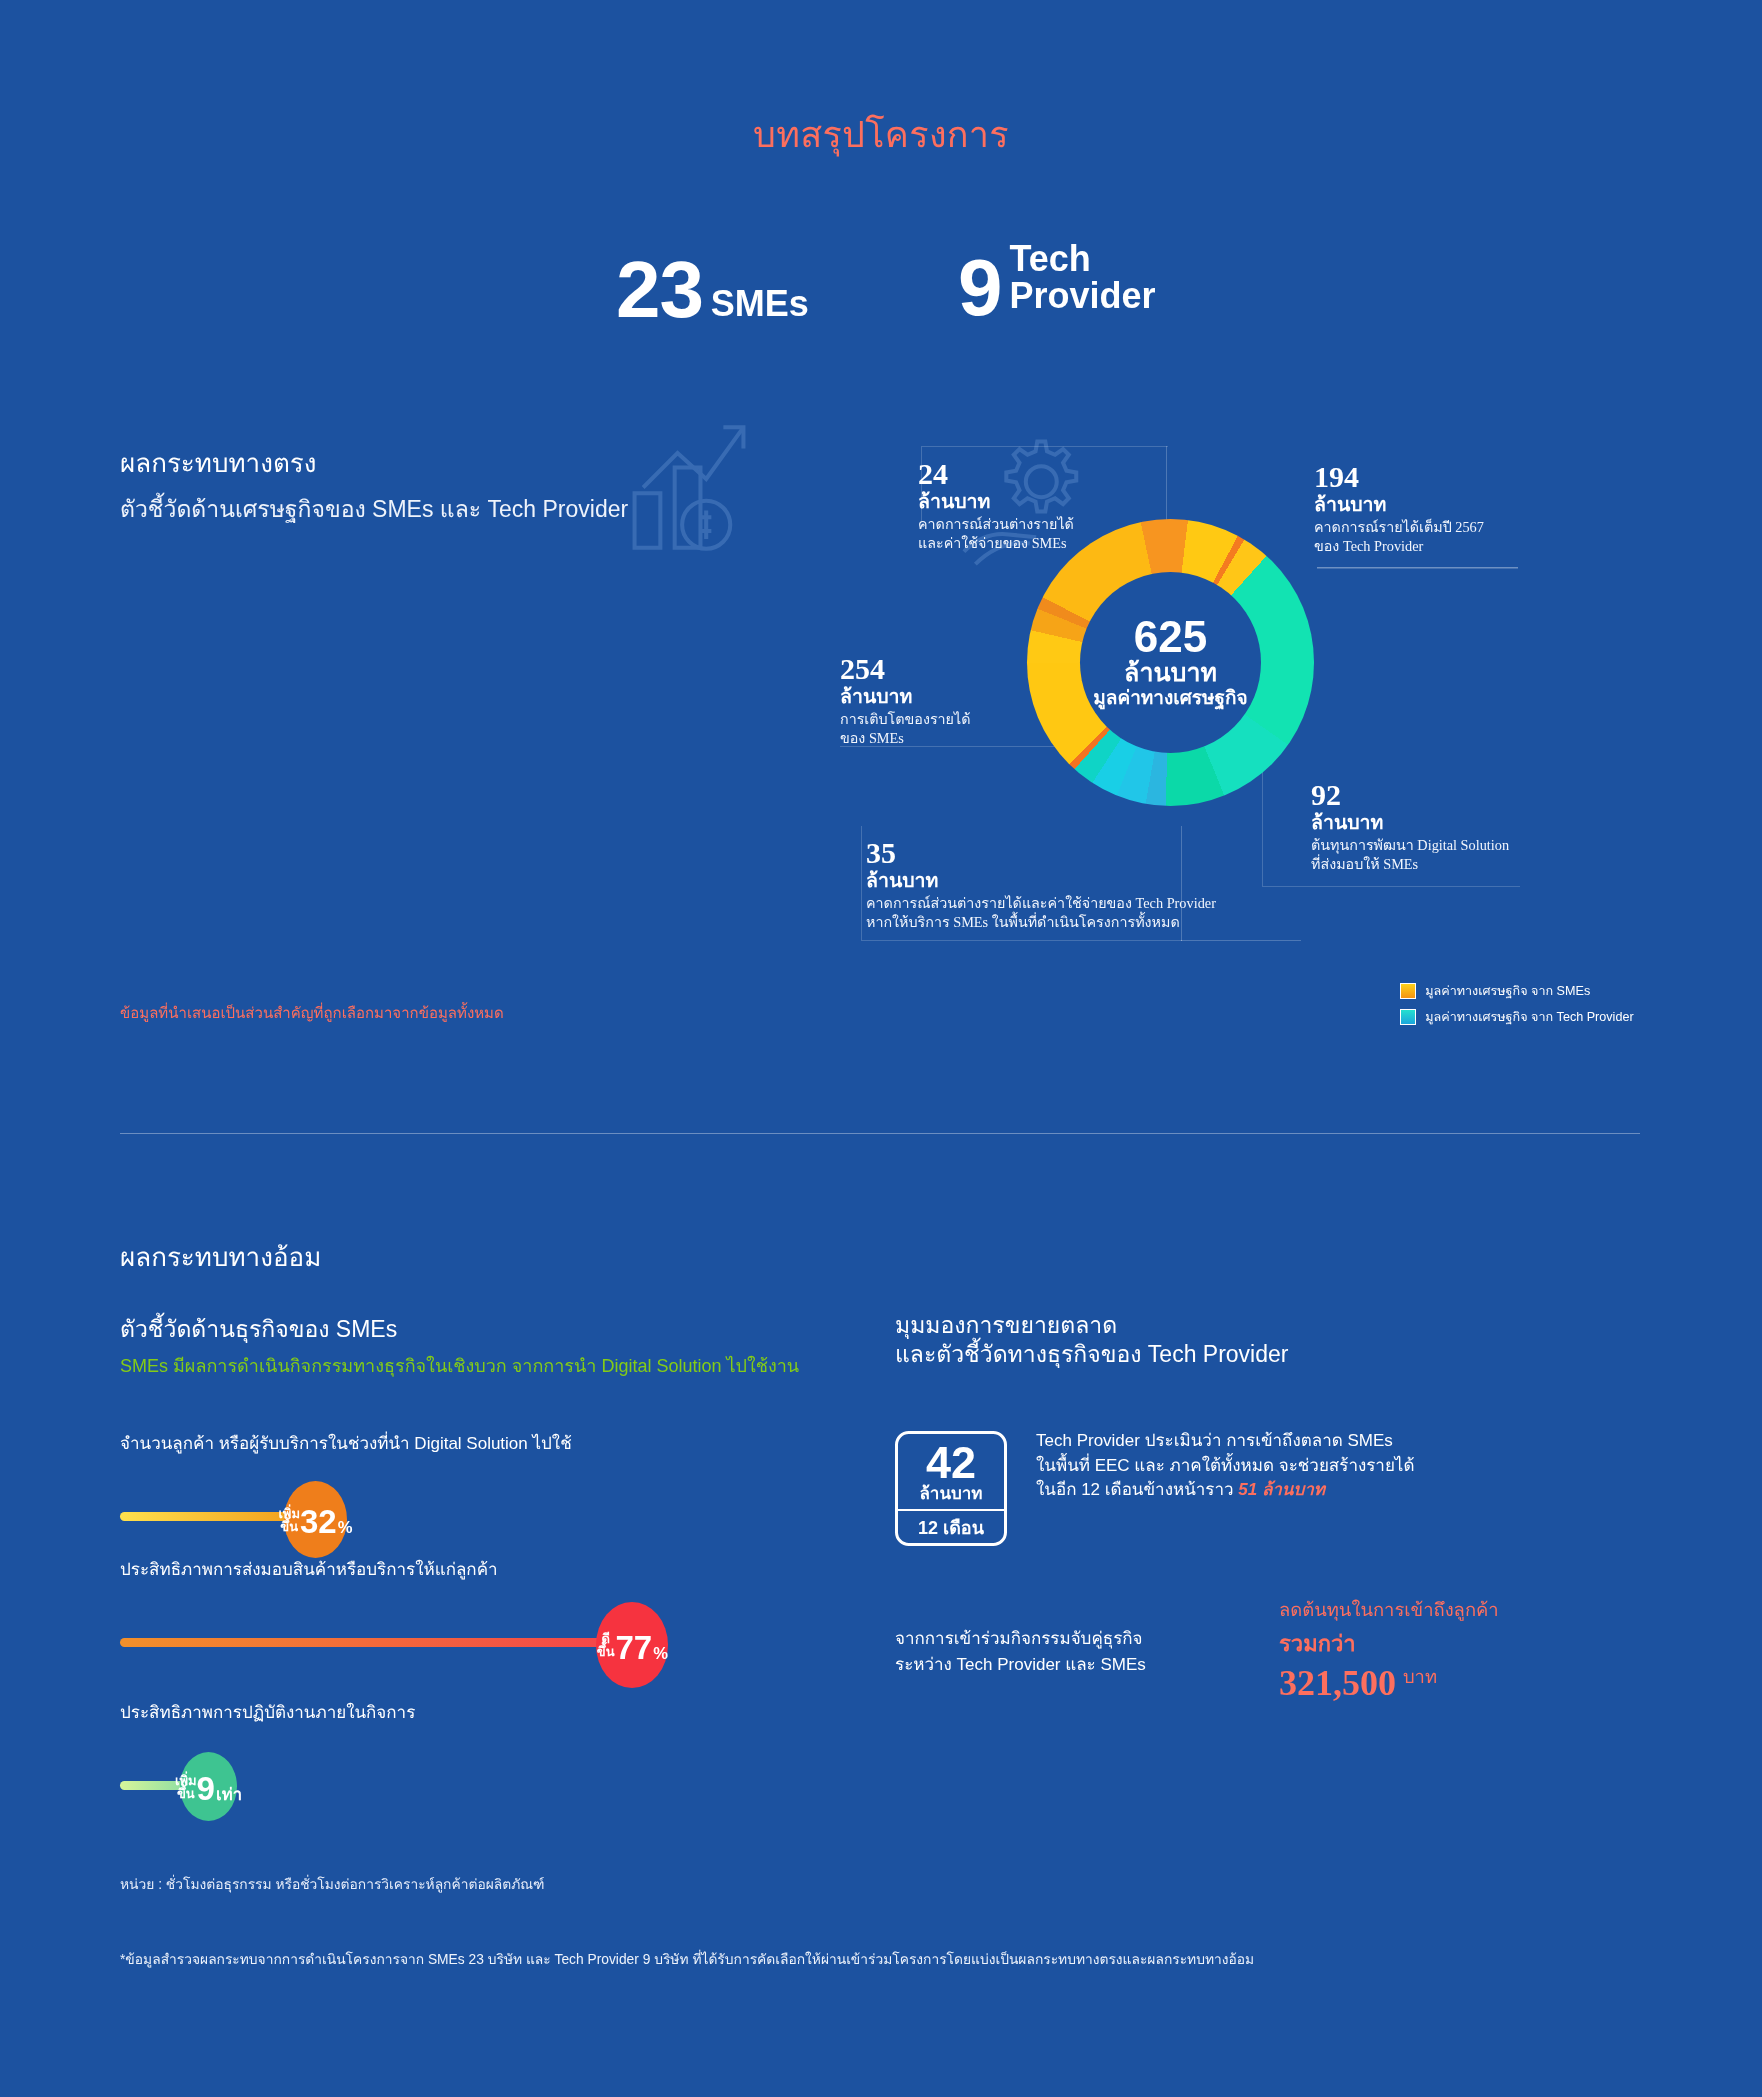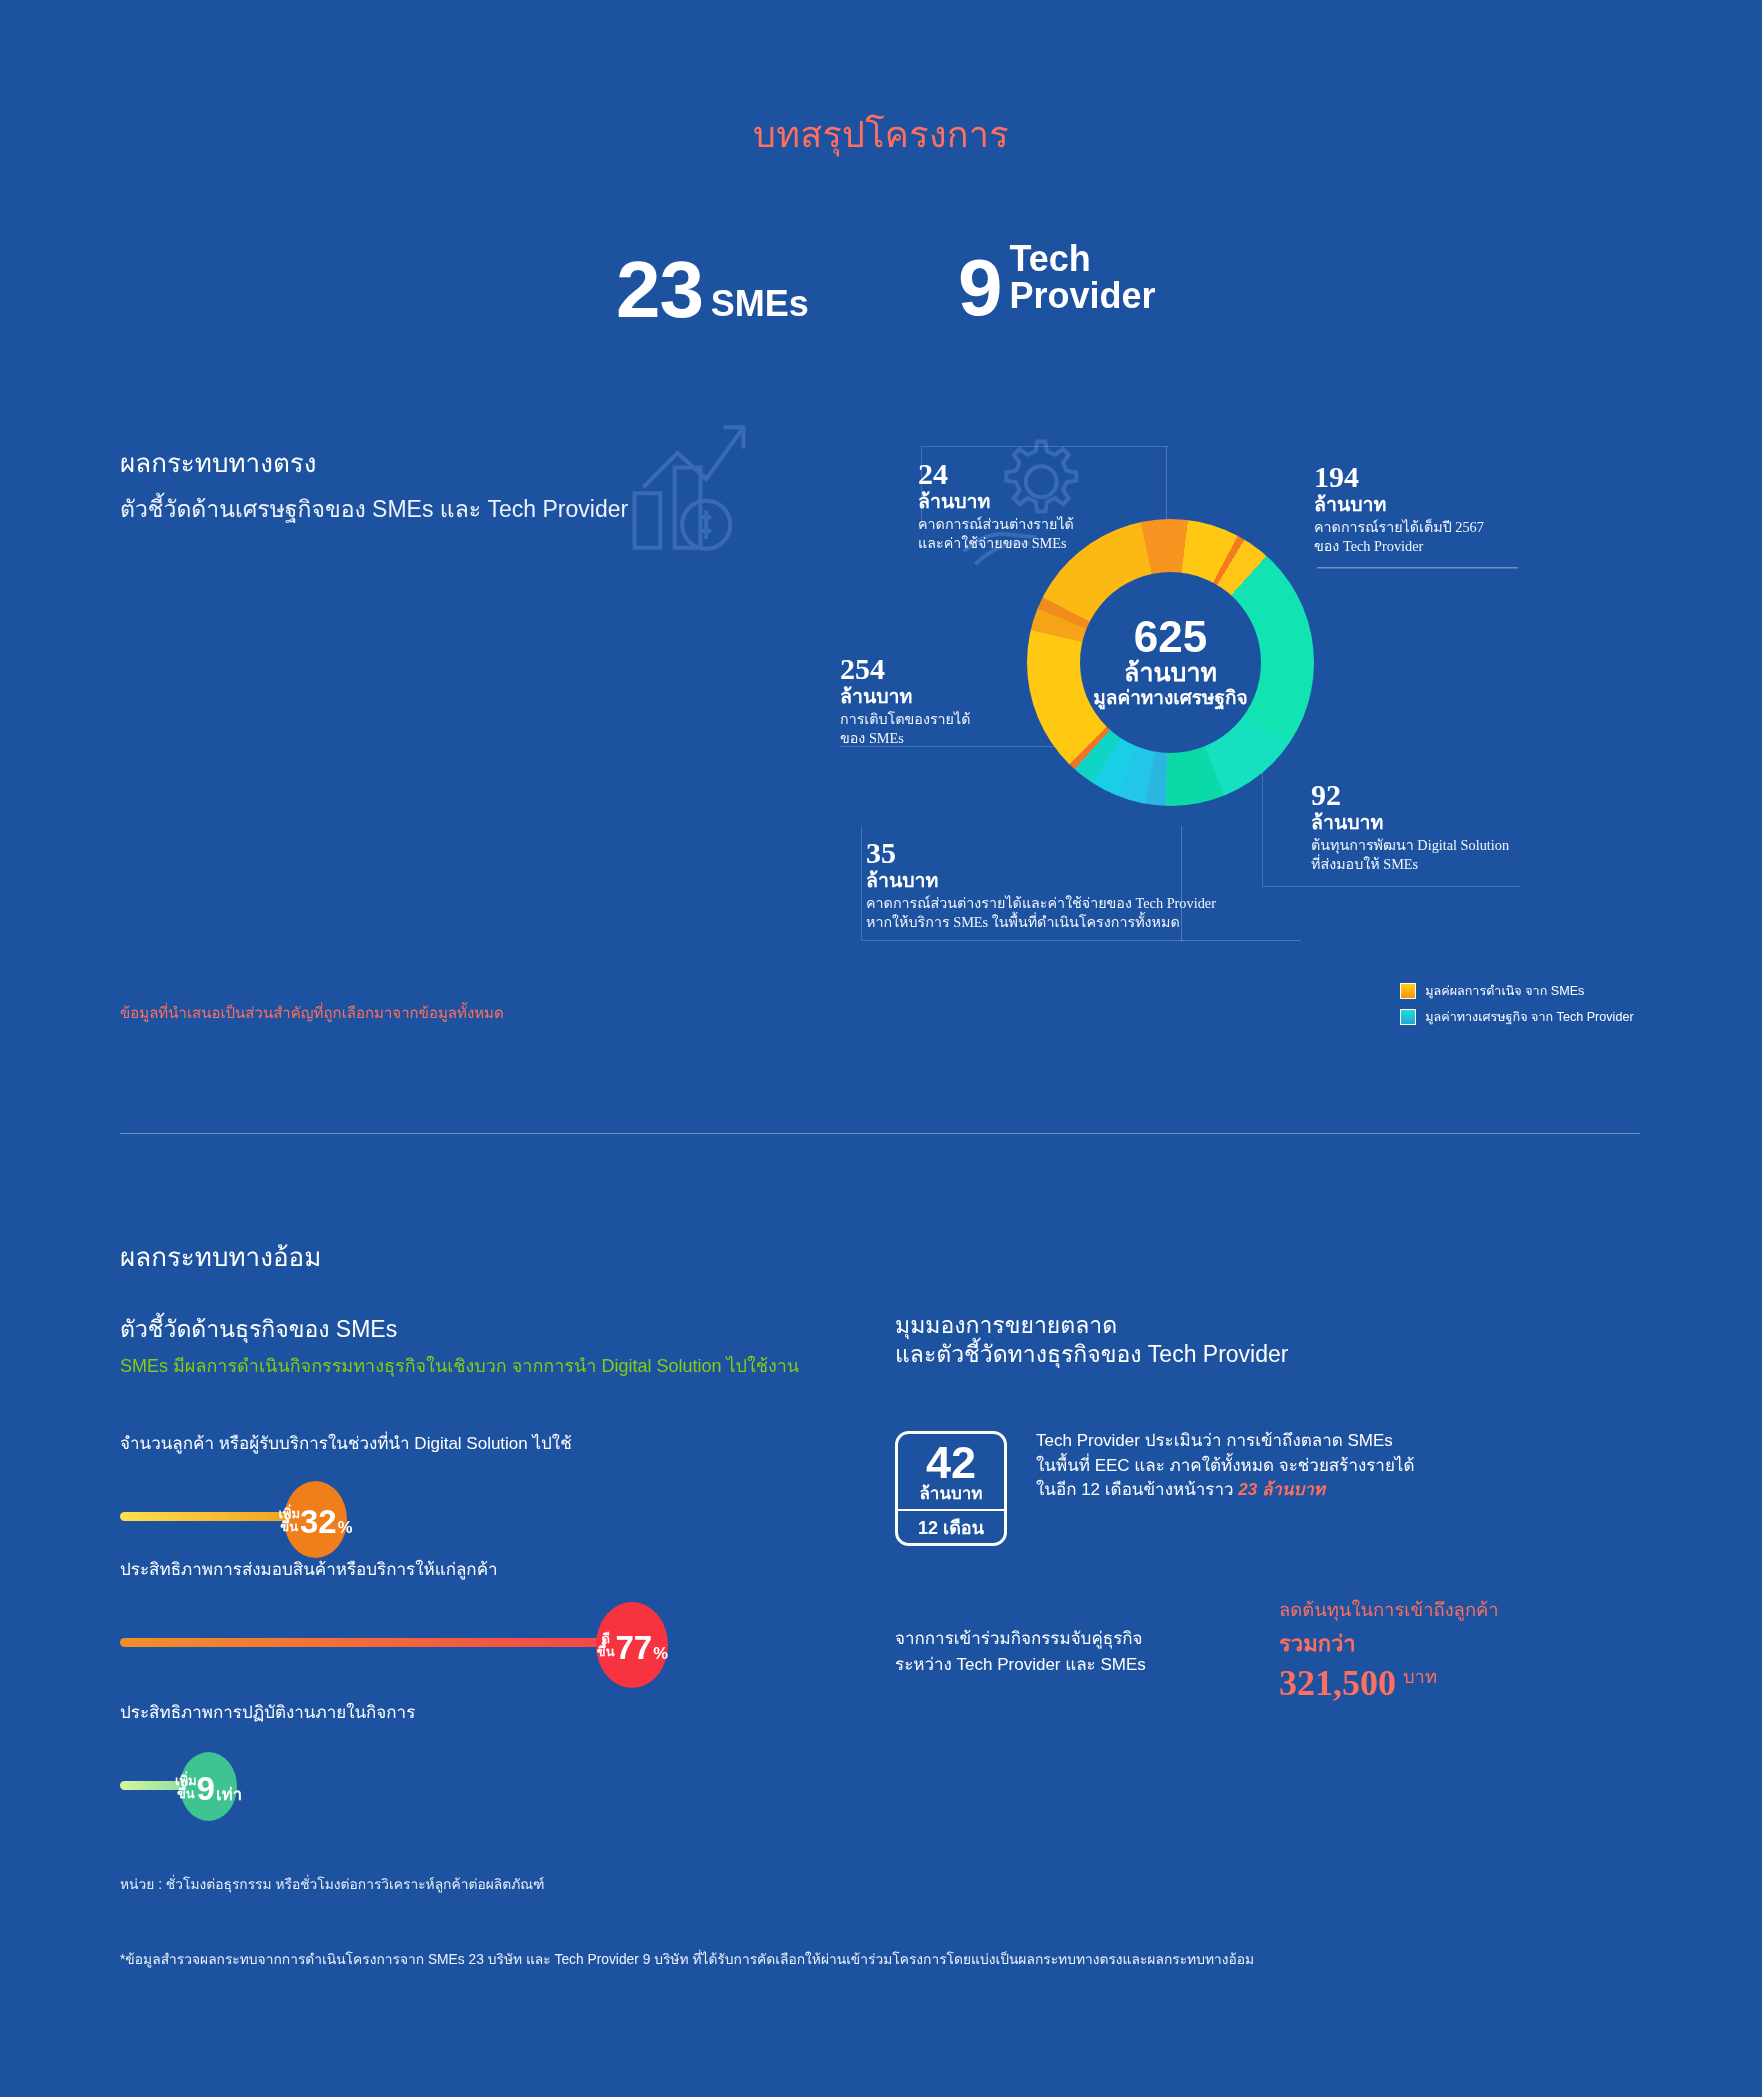--- a/index.html
+++ b/index.html
@@ -318,21 +318,21 @@
   <div class="unit">ล้านบาท</div>
   <div class="desc">
     <span>คาดการณ์ส่วนต่างรายได้และค่าใช้จ่ายของ Tech Provider</span><br>
     <span>หากให้บริการ SMEs ในพื้นที่ดำเนินโครงการทั้งหมด</span>
   </div>
 </div>
 
 <div id="legend">
   <div class="lg-row">
     <span class="lg-sw smes"></span>
-    <span class="lg-tx">มูลค่ผลการดำเนิจ จาก SMEs</span>
+    <span class="lg-tx">มูลค่าทางเศรษฐกิจ จาก SMEs</span>
   </div>
   <div class="lg-row">
     <span class="lg-sw tp"></span>
     <span class="lg-tx">มูลค่าทางเศรษฐกิจ จาก Tech Provider</span>
   </div>
 </div>
 
 <div id="note-1">ข้อมูลที่นำเสนอเป็นส่วนสำคัญที่ถูกเลือกมาจากข้อมูลทั้งหมด</div>
 <div id="divider"></div>
 
@@ -394,21 +394,21 @@
     <div class="n42">42</div>
     <div class="u42">ล้านบาท</div>
   </div>
   <div class="div42"></div>
   <div class="bot">12 เดือน</div>
 </div>
 
 <div id="tp-para">
   <span>Tech Provider ประเมินว่า การเข้าถึงตลาด SMEs</span><br>
   <span>ในพื้นที่ EEC และ ภาคใต้ทั้งหมด จะช่วยสร้างรายได้</span><br>
-  <span>ในอีก 12 เดือนข้างหน้าราว </span><span class="hl">23 ล้านบาท</span>
+  <span>ในอีก 12 เดือนข้างหน้าราว </span><span class="hl">51 ล้านบาท</span>
 </div>
 
 <div id="pair-text">
   <span>จากการเข้าร่วมกิจกรรมจับคู่ธุรกิจ</span><br>
   <span>ระหว่าง Tech Provider และ SMEs</span>
 </div>
 
 <div id="saving">
   <div class="s1">ลดต้นทุนในการเข้าถึงลูกค้า</div>
   <div class="s2">รวมกว่า</div>

